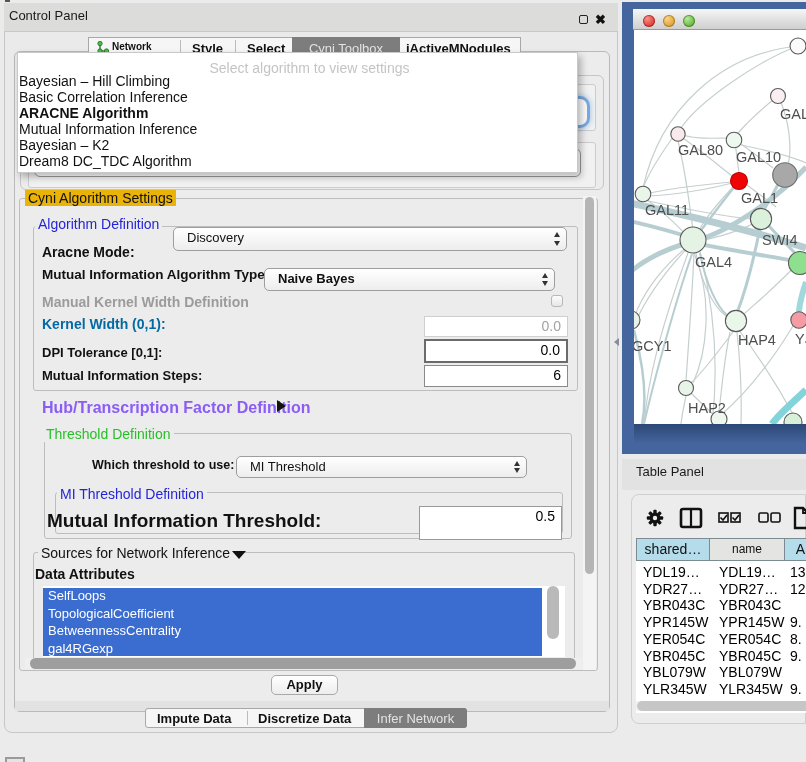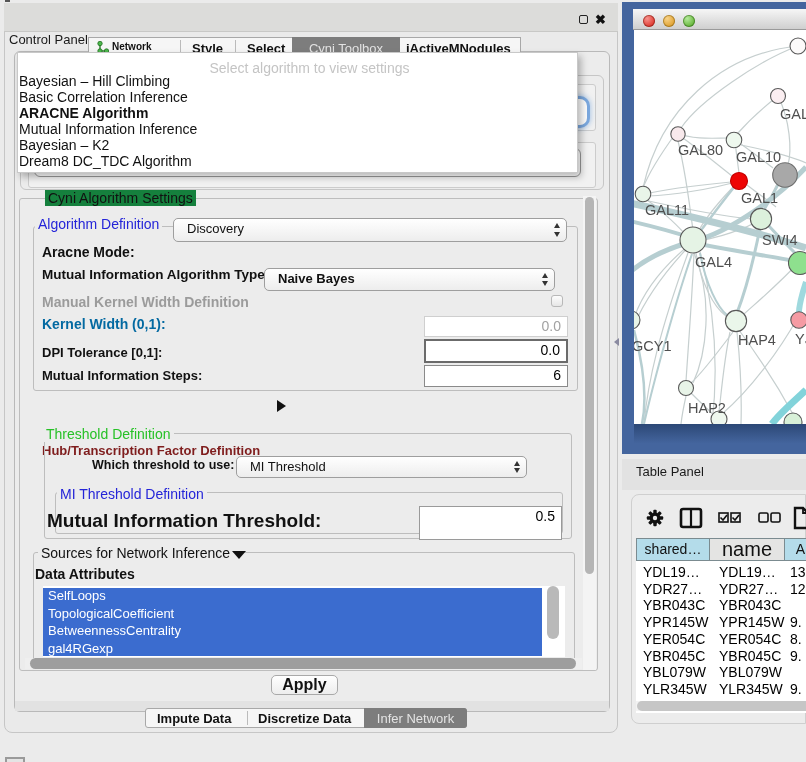--- a/index.html
+++ b/index.html
@@ -20,21 +20,21 @@
 </style>
 </head>
 <body>
 <div id="stage">
 
   <div class="abs" style="left:5px;top:0px;width:5px;height:2px;background:#555;"></div>
 
   <div class="abs" id="cpwin" style="left:4px;top:3px;width:614px;height:730px;background:#eaeaea;border:1px solid #c6c6c6;border-radius:0 0 8px 8px;box-sizing:border-box;"></div>
 
   <div class="abs" style="left:4px;top:3px;width:614px;height:29px;background:#dcdcda;border-bottom:1px solid #c8c8c6;box-sizing:border-box;"></div>
-  <div class="abs" style="left:9px;top:8px;font-size:13px;color:#1a1a1a;margin-top:24px;">Control Panel</div>
+  <div class="abs" style="left:9px;top:8px;font-size:13px;color:#1a1a1a;">Control Panel</div>
 
   <div class="abs" style="left:579px;top:15px;width:7px;height:7px;border:1.6px solid #222;border-radius:2px;"></div>
   <div class="abs" style="left:595px;top:12px;font-size:13px;font-weight:bold;color:#111;">✖</div>
 
   <div class="abs" style="left:14px;top:51px;width:596px;height:661px;background:#ececec;border:1px solid #b9b9b9;border-radius:6px;box-sizing:border-box;"></div>
 
   <div class="abs" style="left:20px;top:75px;width:584px;height:115px;border:1px solid #c6c6c6;border-radius:6px;box-sizing:border-box;"></div>
   <div class="abs" style="left:28px;top:84px;width:568px;height:47px;border:1px solid #cccccc;border-radius:3px;background:#f1f1f1;box-sizing:border-box;"></div>
   <div class="abs" style="left:34px;top:99px;width:553px;height:26px;border-radius:7px;background:#fafafa;box-shadow:0 0 0 3px #7aa7dd, 0 0 5px 4px rgba(122,167,221,.55);box-sizing:border-box;"></div>
   <div class="abs" style="left:28px;top:142px;width:568px;height:46px;border:1px solid #cccccc;border-radius:3px;background:#f1f1f1;box-sizing:border-box;"></div>
@@ -55,43 +55,43 @@
     <div class="abs b" style="left:24px;top:4px;font-size:10px;color:#111;">Network</div>
     <div class="abs b" style="left:104px;top:4px;font-size:13px;color:#111;">Style</div>
     <div class="abs b" style="left:159px;top:4px;font-size:13px;color:#111;">Select</div>
     <div class="abs" style="left:204px;top:4px;width:108px;text-align:center;font-size:13px;color:#e3e3e3;">Cyni Toolbox</div>
     <div class="abs b" style="left:318px;top:4px;font-size:13px;color:#111;">jActiveMNodules</div>
   </div>
 
   <div class="abs" id="settings" style="left:0;top:0;">
 
     <div class="abs" style="left:19px;top:198px;width:579px;height:473px;border:1px solid #bdbdbd;border-radius:3px;box-sizing:border-box;"></div>
-    <div class="abs" style="left:25px;top:190px;background:#15803d;padding:0 3px;font-size:14px;color:#111;margin-left:20px;">Cyni Algorithm Settings</div>
+    <div class="abs" style="left:25px;top:190px;background:#eab308;padding:0 3px;font-size:14px;color:#111;">Cyni Algorithm Settings</div>
 
     <div class="abs" style="left:33px;top:226px;width:545px;height:165px;border:1px solid #bdbdbd;border-radius:3px;box-sizing:border-box;"></div>
     <div class="abs" style="left:35px;top:216px;background:#ececec;padding:0 3px;font-size:14px;color:#2424d8;">Algorithm Definition</div>
 
     <div class="abs b" style="left:42px;top:244px;font-size:14px;color:#111;">Aracne Mode:</div>
-    <div class="abs combo" style="left:173px;top:218px;width:394px;height:24px;"><span style="margin-left:13px;">Discovery</span></div>
+    <div class="abs combo" style="left:173px;top:227px;width:394px;height:24px;"><span style="margin-left:13px;">Discovery</span></div>
     <div class="abs b" style="left:42px;top:267px;font-size:13.5px;color:#111;">Mutual Information Algorithm Type:</div>
     <div class="abs combo" style="left:264px;top:268px;width:291px;height:23px;font-weight:bold;"><span style="margin-left:13px;">Naive Bayes</span></div>
 
     <div class="abs b" style="left:42px;top:294px;font-size:14px;color:#9b9b9b;">Manual Kernel Width Definition</div>
     <div class="abs" style="left:551px;top:295px;width:12px;height:12px;border:1px solid #b8b8b8;border-radius:3px;background:linear-gradient(#fdfdfd,#e6e6e6);box-sizing:border-box;"></div>
 
     <div class="abs b" style="left:42px;top:316px;font-size:14px;color:#0369a1;">Kernel Width (0,1):</div>
     <div class="abs field" style="left:424px;top:316px;width:144px;height:21px;border:1px solid #cfcfcf;color:#a2a2a2;">0.0</div>
 
     <div class="abs b" style="left:42px;top:345px;font-size:13px;color:#111;">DPI Tolerance [0,1]:</div>
     <div class="abs field" style="left:424px;top:339px;width:144px;height:24px;border:2px solid #6b6b6b;color:#000;">0.0</div>
 
     <div class="abs b" style="left:42px;top:368px;font-size:13px;color:#111;">Mutual Information Steps:</div>
     <div class="abs field" style="left:424px;top:365px;width:144px;height:22px;border:1px solid #8a8a8a;color:#000;">6</div>
 
-    <div class="abs b" style="left:42px;top:399px;font-size:13px;color:#7f1d1d;margin-top:44px;">Hub/Transcription Factor Definition</div>
+    <div class="abs b" style="left:42px;top:399px;font-size:16px;color:#8b5cf6;">Hub/Transcription Factor Definition</div>
     <div class="abs" style="left:277px;top:400px;width:0;height:0;border-left:9px solid #111;border-top:6px solid transparent;border-bottom:6px solid transparent;"></div>
 
     <div class="abs" style="left:44px;top:433px;width:528px;height:106px;border:1px solid #bdbdbd;border-radius:3px;box-sizing:border-box;"></div>
     <div class="abs" style="left:43px;top:426px;background:#ececec;padding:0 3px;font-size:14px;color:#27c127;">Threshold Definition</div>
 
     <div class="abs b" style="left:92px;top:458px;font-size:12.5px;color:#111;">Which threshold to use:</div>
     <div class="abs combo" style="left:236px;top:456px;width:291px;height:22px;"><span style="margin-left:13px;">MI Threshold</span></div>
 
     <div class="abs" style="left:55px;top:492px;width:508px;height:42px;border:1px solid #bdbdbd;border-radius:3px;box-sizing:border-box;"></div>
     <div class="abs" style="left:57px;top:486px;background:#ececec;padding:0 3px;font-size:14px;color:#2424d8;">MI Threshold Definition</div>
@@ -109,21 +109,21 @@
       <div style="position:absolute;left:504px;top:0px;width:12px;height:53px;background:#b9b9b9;border-radius:6px;"></div>
     </div>
 
     <div class="abs" style="left:25px;top:658px;width:557px;height:11px;background:#efefef;"></div>
     <div class="abs" style="left:30px;top:658px;width:546px;height:11px;background:#9e9e9e;border-radius:6px;"></div>
 
     <div class="abs" style="left:583px;top:196px;width:13px;height:474px;background:#f4f4f4;"></div>
     <div class="abs" style="left:585px;top:197px;width:9px;height:377px;background:#b5b5b5;border-radius:5px;"></div>
   </div>
 
-  <div class="abs" style="left:271px;top:675px;width:67px;height:20px;border:1px solid #a9a9a9;border-radius:5px;background:linear-gradient(#ffffff,#ededed);box-sizing:border-box;text-align:center;font-size:16px;font-weight:bold;color:#111;line-height:18px;">Apply</div>
+  <div class="abs" style="left:271px;top:675px;width:67px;height:20px;border:1px solid #a9a9a9;border-radius:5px;background:linear-gradient(#ffffff,#ededed);box-sizing:border-box;text-align:center;font-size:13px;font-weight:bold;color:#111;line-height:18px;">Apply</div>
 
   <div class="abs" style="left:15px;top:701px;width:594px;height:10px;background:#e2e2e2;"></div>
   <div class="abs" id="bottabs" style="left:145px;top:708px;height:20px;">
     <div class="abs" style="left:0;top:0;width:322px;height:20px;background:#f6f6f6;border:1px solid #a8a8a8;border-radius:3px;box-sizing:border-box;"></div>
     <div class="abs" style="left:102px;top:3px;width:1px;height:14px;background:#bbb;"></div>
     <div class="abs" style="left:219px;top:0;width:103px;height:20px;background:#7d7d7d;border-radius:0 3px 3px 0;"></div>
     <div class="abs b" style="left:12px;top:3px;font-size:13px;color:#111;">Impute Data</div>
     <div class="abs b" style="left:113px;top:3px;font-size:13px;color:#111;">Discretize Data</div>
     <div class="abs" style="left:219px;top:3px;width:103px;text-align:center;font-size:13px;color:#e3e3e3;">Infer Network</div>
   </div>
@@ -268,21 +268,21 @@
       <rect x="135" y="9" width="9" height="9" stroke-width="1.6" rx="1.5"></rect>
 
       <path d="M159,4 h8 l5,5 v15 h-13 z" stroke-width="2.4"></path>
       <path d="M167,4 v5 h5" stroke-width="1.8"></path>
     </g>
   </svg>
 
   <div class="abs" style="left:636px;top:538px;width:170px;height:175px;background:#fff;overflow:hidden;">
 
     <div style="position:absolute;left:0;top:0;width:74px;height:23px;background:#b4dcea;border:1px solid #7b8b90;box-sizing:border-box;text-align:center;font-size:14px;color:#111;line-height:21px;">shared…</div>
-    <div style="position:absolute;left:73px;top:0;width:76px;height:23px;background:#e4e4e3;border:1px solid #7b8b90;box-sizing:border-box;text-align:center;font-size:20px;color:#111;line-height:21px;">name</div>
+    <div style="position:absolute;left:73px;top:0;width:76px;height:23px;background:#e4e4e3;border:1px solid #7b8b90;box-sizing:border-box;text-align:center;font-size:12px;color:#111;line-height:21px;">name</div>
     <div style="position:absolute;left:148px;top:0;width:30px;height:23px;background:#b4dcea;border:1px solid #7b8b90;box-sizing:border-box;text-align:center;font-size:14px;color:#111;line-height:21px;"> A</div>
 
     <div style="position:absolute;left:7px;top:26px;font-size:14px;color:#000;line-height:16.7px;">YDL19…<br>YDR27…<br>YBR043C<br>YPR145W<br>YER054C<br>YBR045C<br>YBL079W<br>YLR345W<br>YIL053C</div>
     <div style="position:absolute;left:83px;top:26px;font-size:14px;color:#000;line-height:16.7px;">YDL19…<br>YDR27…<br>YBR043C<br>YPR145W<br>YER054C<br>YBR045C<br>YBL079W<br>YLR345W<br>YIL053C</div>
     <div style="position:absolute;left:154px;top:26px;font-size:14px;color:#000;line-height:16.7px;">13<br>12<br>&nbsp;<br>9.<br>8.<br>9.<br>&nbsp;<br>9.<br>8.</div>
 
     <div style="position:absolute;left:0px;top:163px;width:170px;height:10px;background:#f2f2f2;"></div>
     <div style="position:absolute;left:1px;top:163px;width:175px;height:10px;background:#c6c6c6;border-radius:6px;"></div>
   </div>
 

